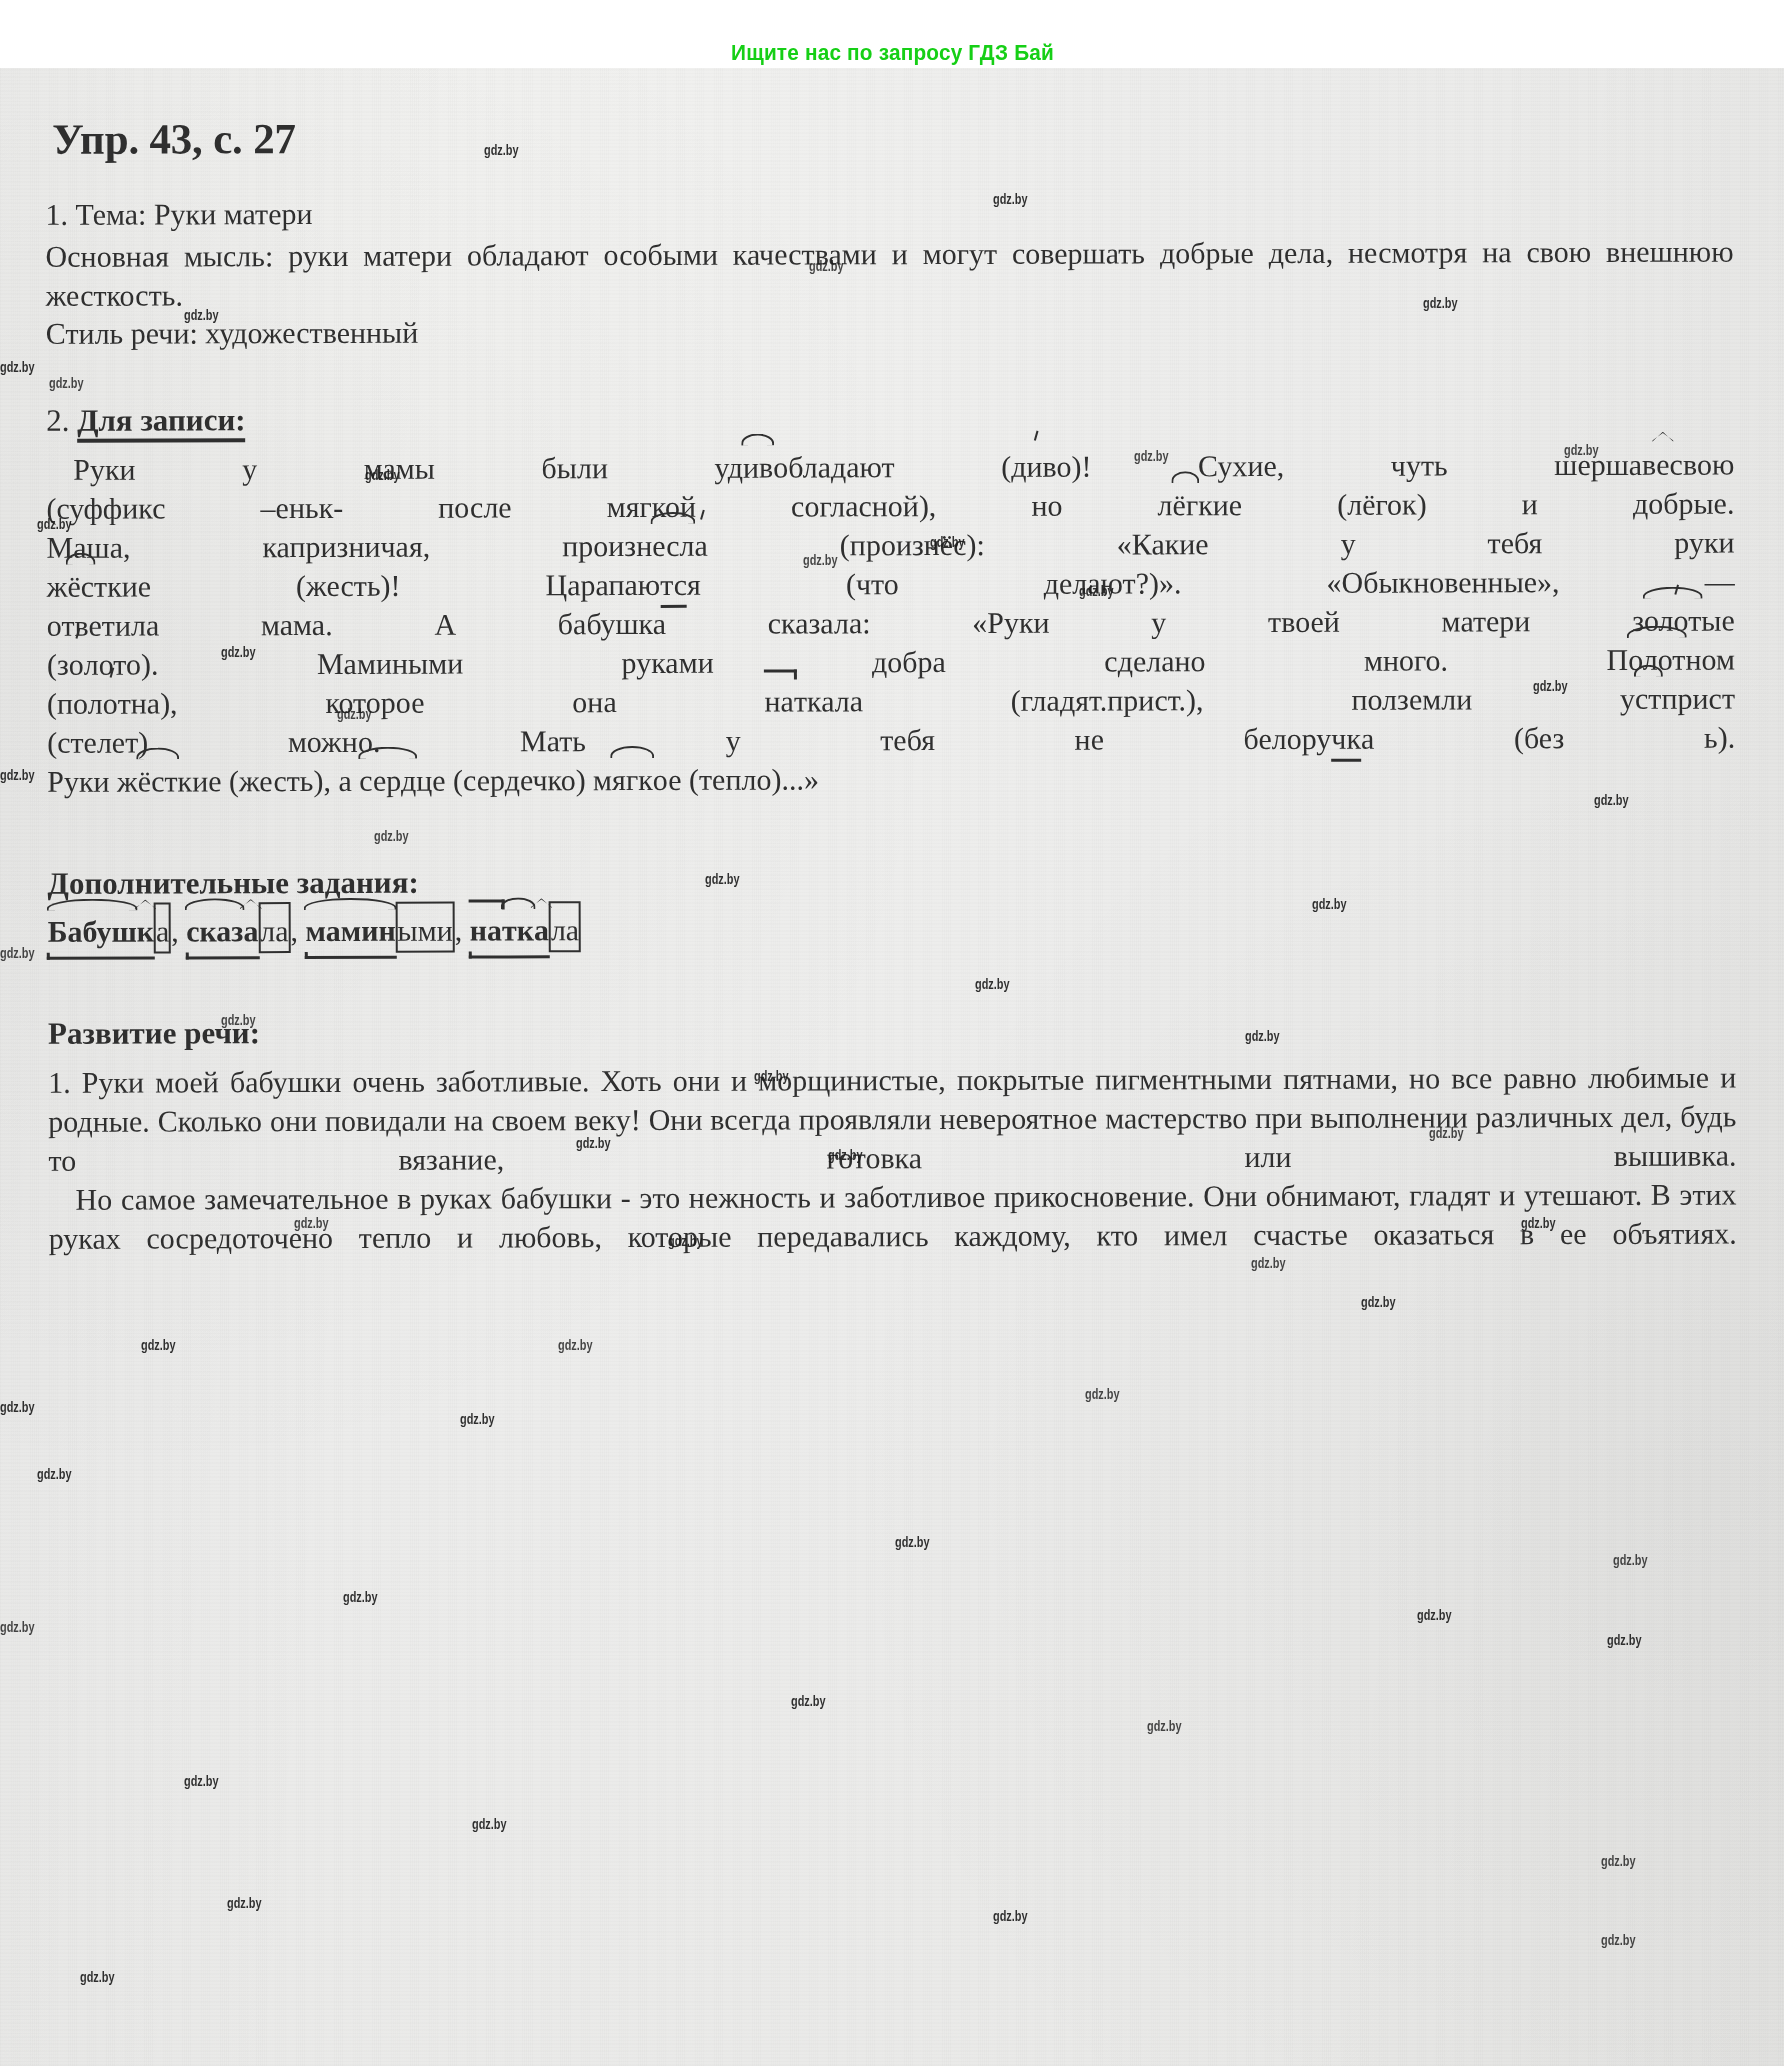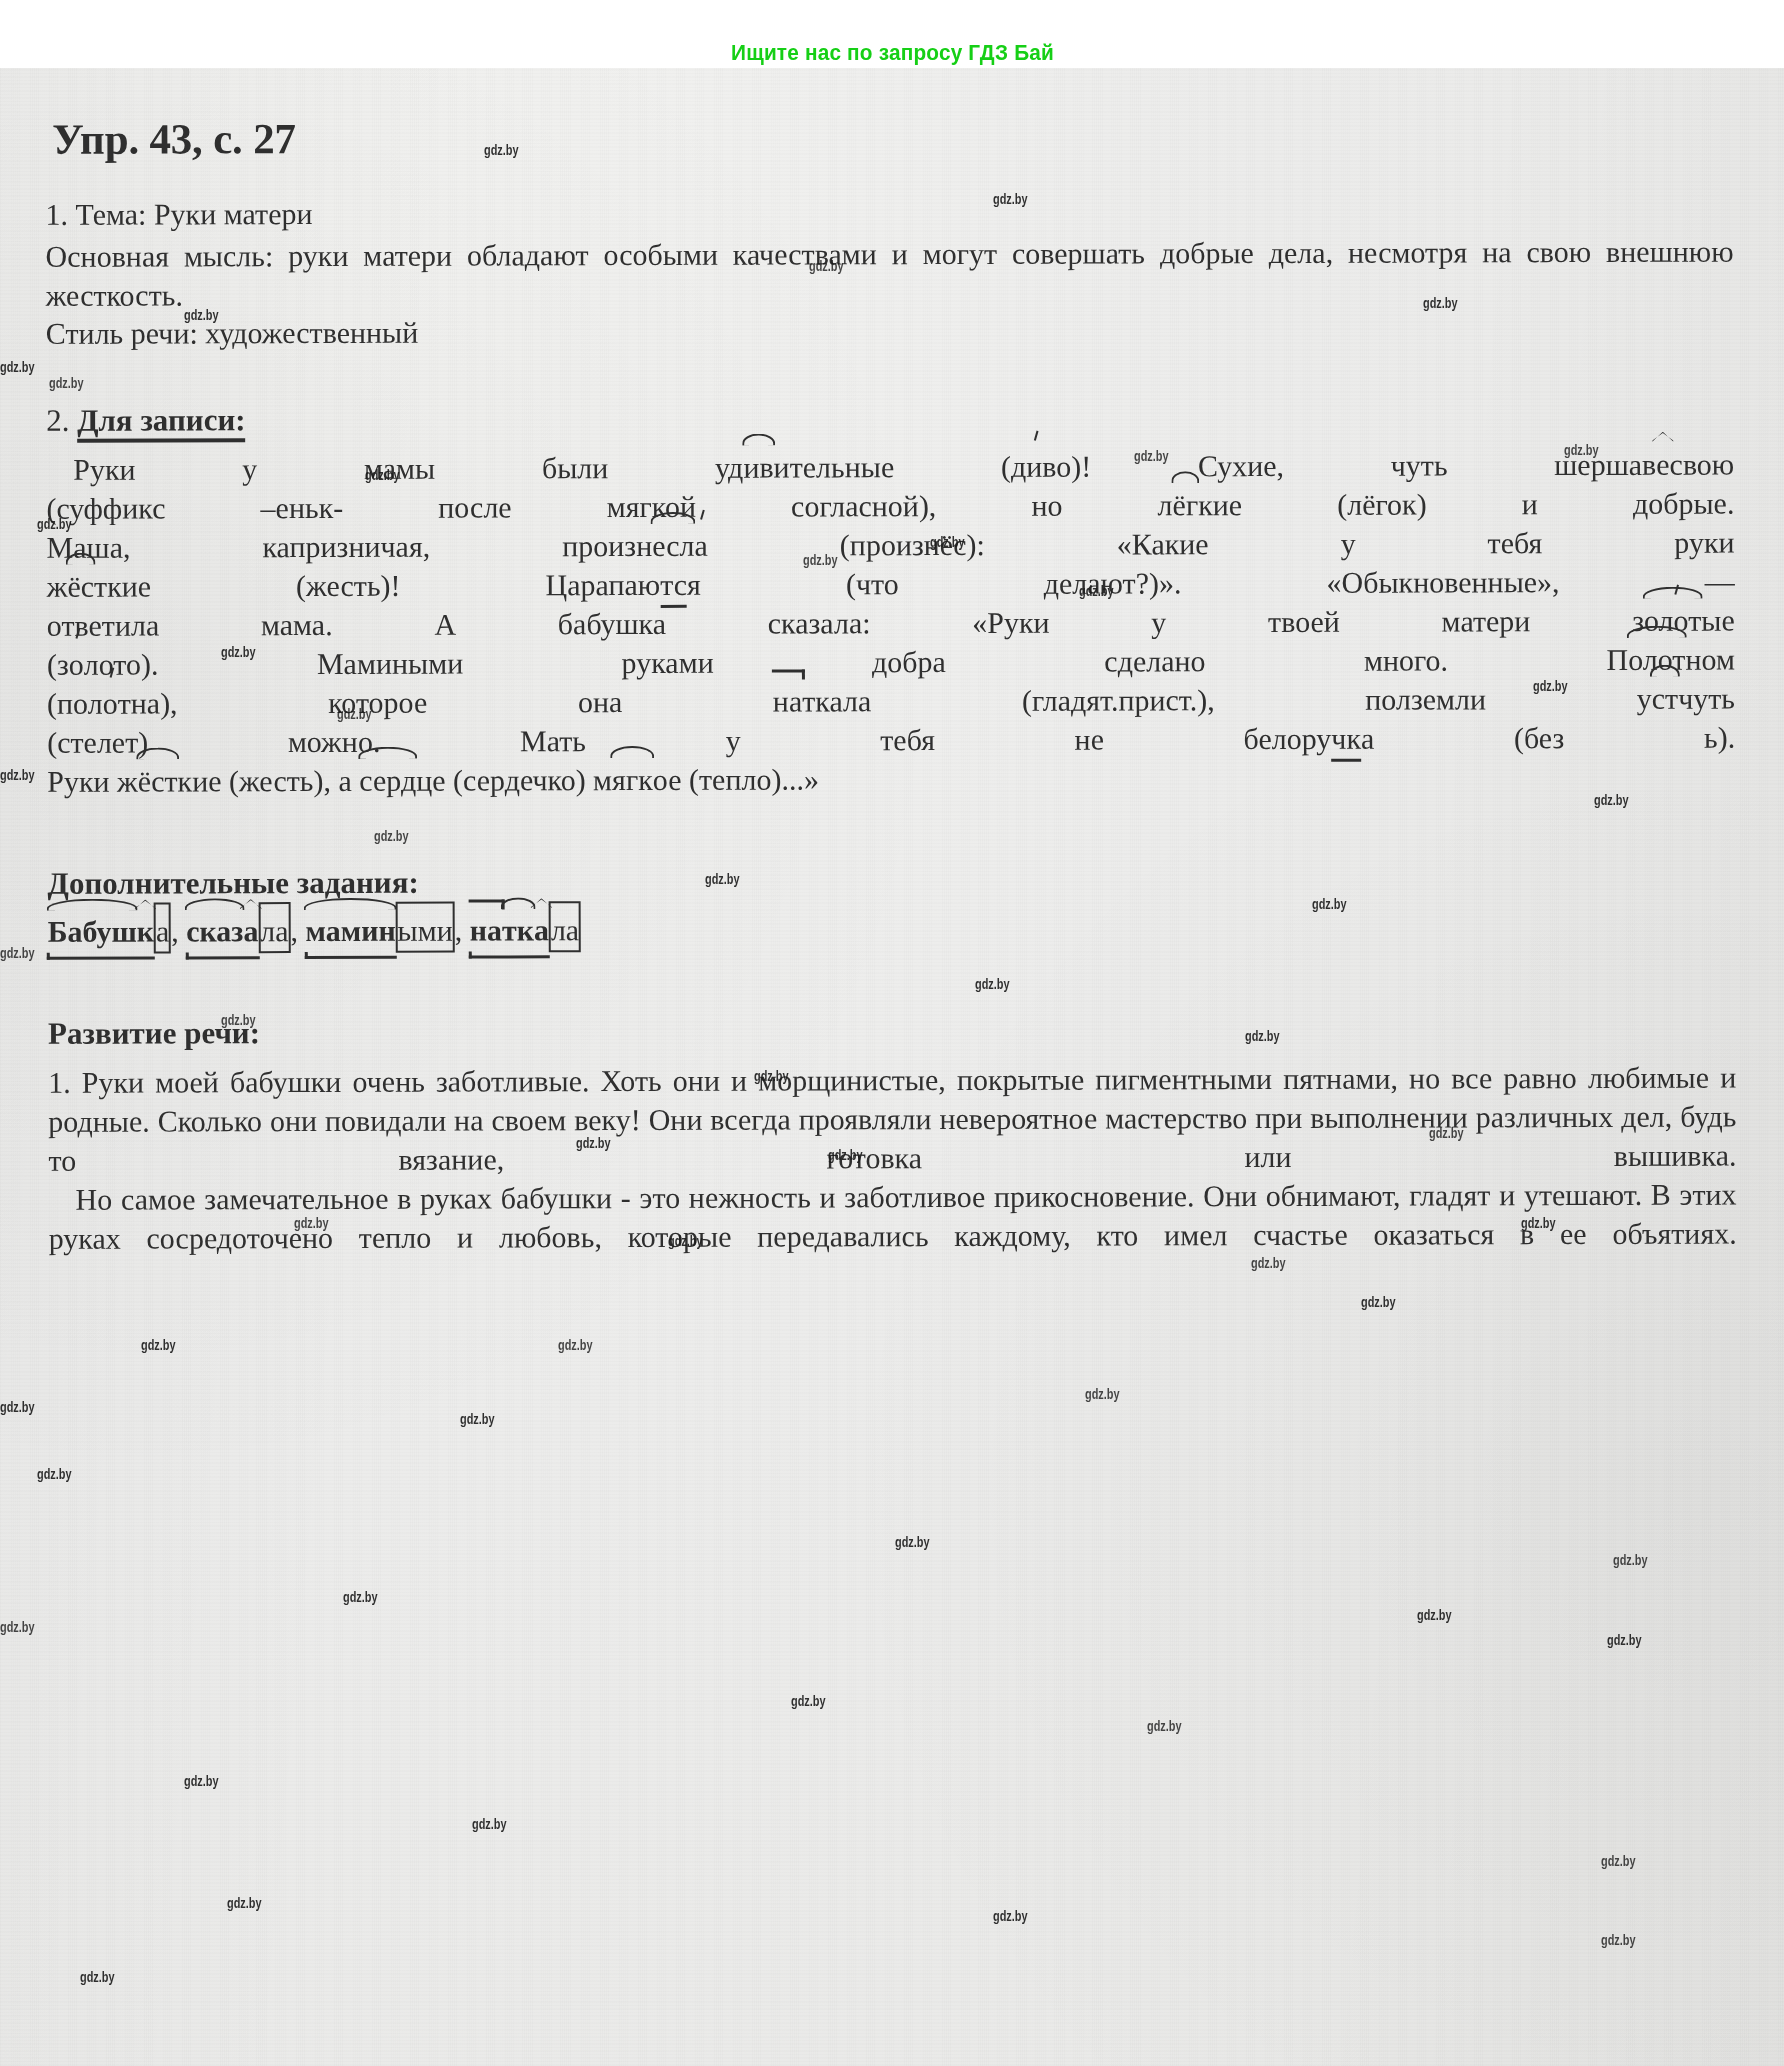--- a/index.html
+++ b/index.html
@@ -271,33 +271,33 @@
         <p class="line">1. Тема: Руки матери</p>
         <p class="para just-all">Основная мысль: руки матери обладают особыми качествами и могут совершать добрые дела, несмотря на свою внешнюю жесткость.</p>
         <p class="line">Стиль речи: художественный</p>
       </div>
 
       <div class="gap-md"></div>
 
       <div class="block">
         <h2 class="sub"><span class="sec-num">2.</span>&nbsp;<span class="uline">Для записи:</span></h2>
 
-        <p class="para just-all"><span class="indent"></span><span>Руки у мамы были уд</span><span class="root">ив</span><span>ительные (д</span><span class="str">и</span><span>во)! Сухие, чуть шершав</span><span class="suf">е</span><span>свою</span></p>
+        <p class="para just-all"><span class="indent"></span><span>Руки у мамы были уд</span><span class="root">ив</span><span>обладают (д</span><span class="str">и</span><span>во)! Сухие, чуть шершав</span><span class="suf">е</span><span>свою</span></p>
 
         <p class="para just-all"><span>(суффикс –еньк- после мягкой согласной), но л</span><span class="root">ёг</span><span>кие (лёгок) и добрые.</span></p>
 
         <p class="para just-all"><span>Маша, капризничая, произн</span><span class="root">есл</span><span class="str">а</span><span> (произнёс): «Какие у тебя руки</span></p>
 
         <p class="para just-all"><span>ж</span><span class="root">ёс</span><span>ткие (жесть)! Царапаю</span><span class="ul">тс</span><span>я (что делают?)». «Обыкновенные», —</span></p>
 
         <p class="para just-all"><span>ответила мама. А бабушка сказала: «Руки у твоей матери з</span><span class="root str">олот</span><span>ые</span></p>
 
         <p class="para just-all"><span>(з</span><span class="str">о</span><span>лото). Мамиными     руками добра сделано много. П</span><span class="root">олот</span><span>ном</span></p>
 
-        <p class="para just-all"><span>(пол</span><span class="str">о</span><span>тна), которое она </span><span class="pref">на</span><span>ткала (гладят.</span><span>прист.), полземли у</span><span class="root">ст</span><span>чуть</span></p>
+        <p class="para just-all"><span>(пол</span><span class="str">о</span><span>тна), которое она </span><span class="pref">на</span><span>ткала (гладят.</span><span>прист.), полземли у</span><span class="root">ст</span><span>прист</span></p>
 
         <p class="para just-all"><span>(стелет) можно. Мать у тебя не белору</span><span class="ul">чк</span><span>а (без ь).</span></p>
 
         <p class="para"><span>Руки ж</span><span class="root">ёст</span><span>кие (жесть), а </span><span class="root">серд</span><span>це (сердечко) м</span><span class="root">ягк</span><span>ое (тепло)...»</span></p>
       </div>
 
       <div class="gap-lg"></div>
 
       <div class="block">
         <h2 class="sub">Дополнительные задания:</h2>

